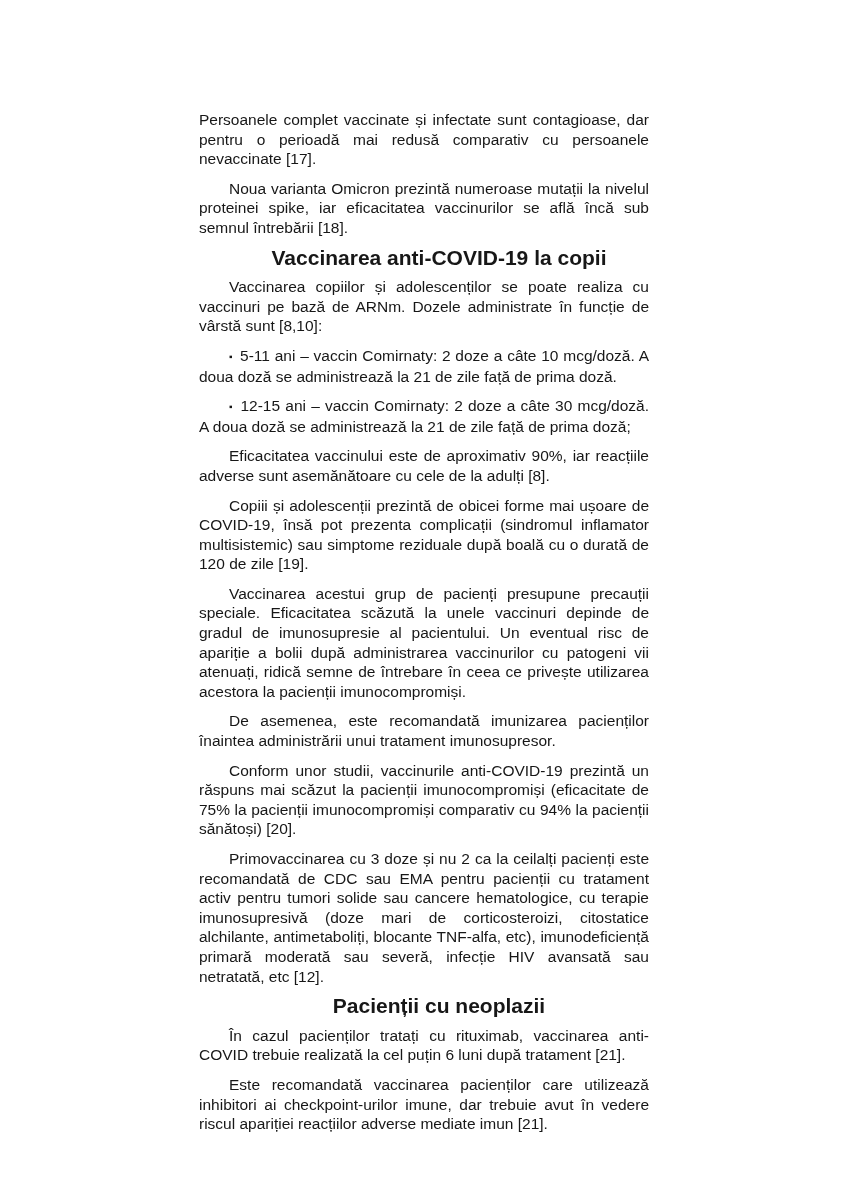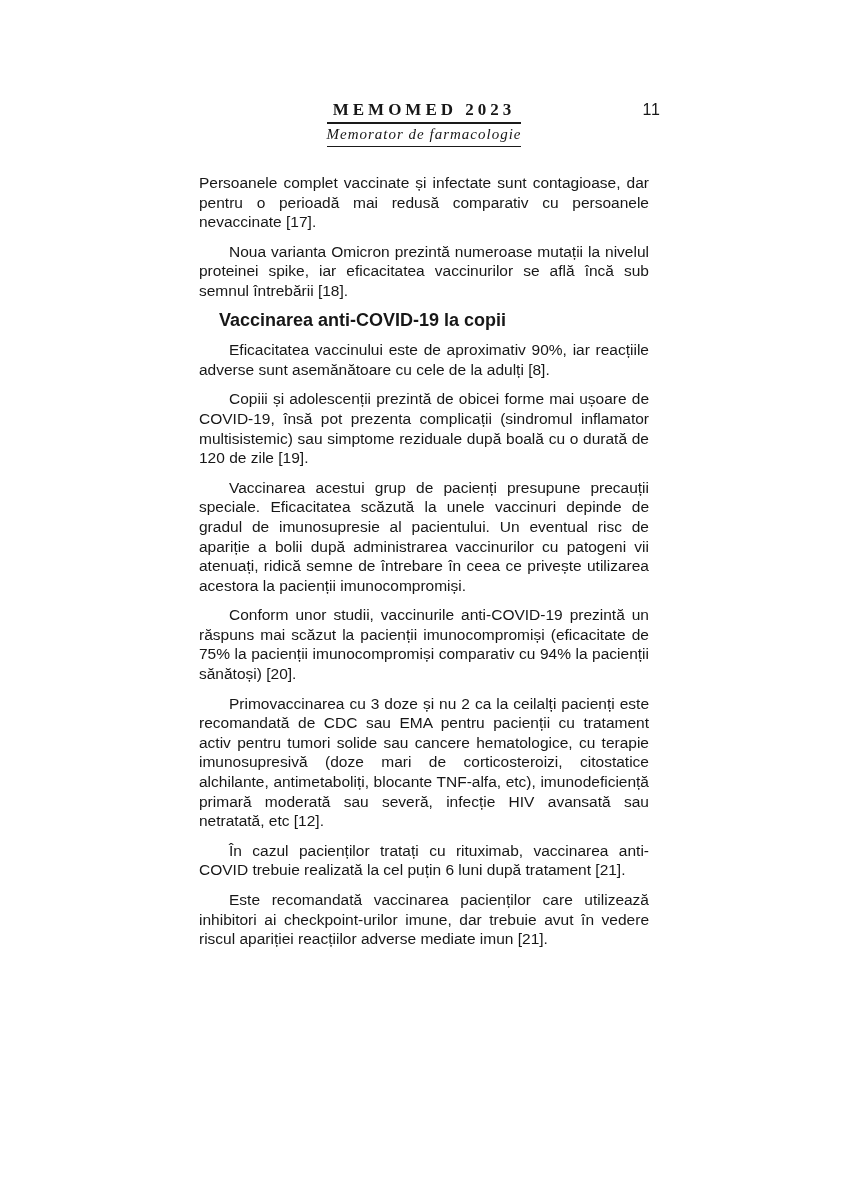--- a/index.html
+++ b/index.html
@@ -53,53 +53,51 @@
   }
   .body-text .para {
     margin: 10px;
     font-size: 15.5px;
     line-height: 19.6px;
     text-align: justify;
   }
   .body-text .indent { text-indent: 30px; }
   .body-text .heading {
     margin: 10px 0 0 0;
-    font-size: 18px;
+    font-size: 21px;
     line-height: 19.6px;
     font-weight: bold;
     text-indent: 30px;
-    text-align: left;
+    text-align: center;
   }
   .bullet-marker {
     font-size: 10px;
     vertical-align: 1px;
     margin-right: 7px;
   }
 </style>
 </head>
 <body>
 
 <div class="page">
   <div class="column">
 
-    <div class="header">
-      <div class="header-inner">
-        <div class="title">MEMOMED 2023</div>
-        <div class="subtitle">Memorator de farmacologie</div>
-      </div>
-      <div class="page-number">11</div>
-    </div>
 
     <div class="body-text">
         <p class="para">Persoanele complet vaccinate și infectate sunt contagioase, dar pentru o perioadă mai redusă comparativ cu persoanele nevaccinate [17].</p>
         <p class="para indent">Noua varianta Omicron prezintă numeroase mutații la nivelul proteinei spike, iar eficacitatea vaccinurilor se află încă sub semnul întrebării [18].</p>
         <p class="heading">Vaccinarea anti-COVID-19 la copii</p>
+        <p class="para indent">Vaccinarea copiilor și adolescenților se poate realiza cu vaccinuri pe bază de ARNm. Dozele administrate în funcție de vârstă sunt [8,10]:</p>
+        <p class="para indent"><span class="bullet-marker">▪</span><span>5-11 ani – vaccin Comirnaty: 2 doze a câte 10 mcg/doză. A doua doză se administrează la 21 de zile față de prima doză.</span></p>
+        <p class="para indent"><span class="bullet-marker">▪</span><span>12-15 ani – vaccin Comirnaty: 2 doze a câte 30 mcg/doză. A doua doză se administrează la 21 de zile față de prima doză;</span></p>
         <p class="para indent">Eficacitatea vaccinului este de aproximativ 90%, iar reacțiile adverse sunt asemănătoare cu cele de la adulți [8].</p>
         <p class="para indent">Copiii și adolescenții prezintă de obicei forme mai ușoare de COVID-19, însă pot prezenta complicații (sindromul inflamator multisistemic) sau simptome reziduale după boală cu o durată de 120 de zile [19].</p>
         <p class="para indent">Vaccinarea acestui grup de pacienți presupune precauții speciale. Eficacitatea scăzută la unele vaccinuri depinde de gradul de imunosupresie al pacientului. Un eventual risc de apariție a bolii după administrarea vaccinurilor cu patogeni vii atenuați, ridică semne de întrebare în ceea ce privește utilizarea acestora la pacienții imunocompromiși.</p>
+        <p class="para indent">De asemenea, este recomandată imunizarea pacienților înaintea administrării unui tratament imunosupresor.</p>
         <p class="para indent">Conform unor studii, vaccinurile anti-COVID-19 prezintă un răspuns mai scăzut la pacienții imunocompromiși (eficacitate de 75% la pacienții imunocompromiși comparativ cu 94% la pacienții sănătoși) [20].</p>
         <p class="para indent">Primovaccinarea cu 3 doze și nu 2 ca la ceilalți pacienți este recomandată de CDC sau EMA pentru pacienții cu tratament activ pentru tumori solide sau cancere hematologice, cu terapie imunosupresivă (doze mari de corticosteroizi, citostatice alchilante, antimetaboliți, blocante TNF-alfa, etc), imunodeficiență primară moderată sau severă, infecție HIV avansată sau netratată, etc [12].</p>
+        <p class="heading">Pacienții cu neoplazii</p>
         <p class="para indent">În cazul pacienților tratați cu rituximab, vaccinarea anti-COVID trebuie realizată la cel puțin 6 luni după tratament [21].</p>
         <p class="para indent">Este recomandată vaccinarea pacienților care utilizează inhibitori ai checkpoint-urilor imune, dar trebuie avut în vedere riscul apariției reacțiilor adverse mediate imun [21].</p>
       </div>
 
   </div>
 </div>
 
 </body></html>

